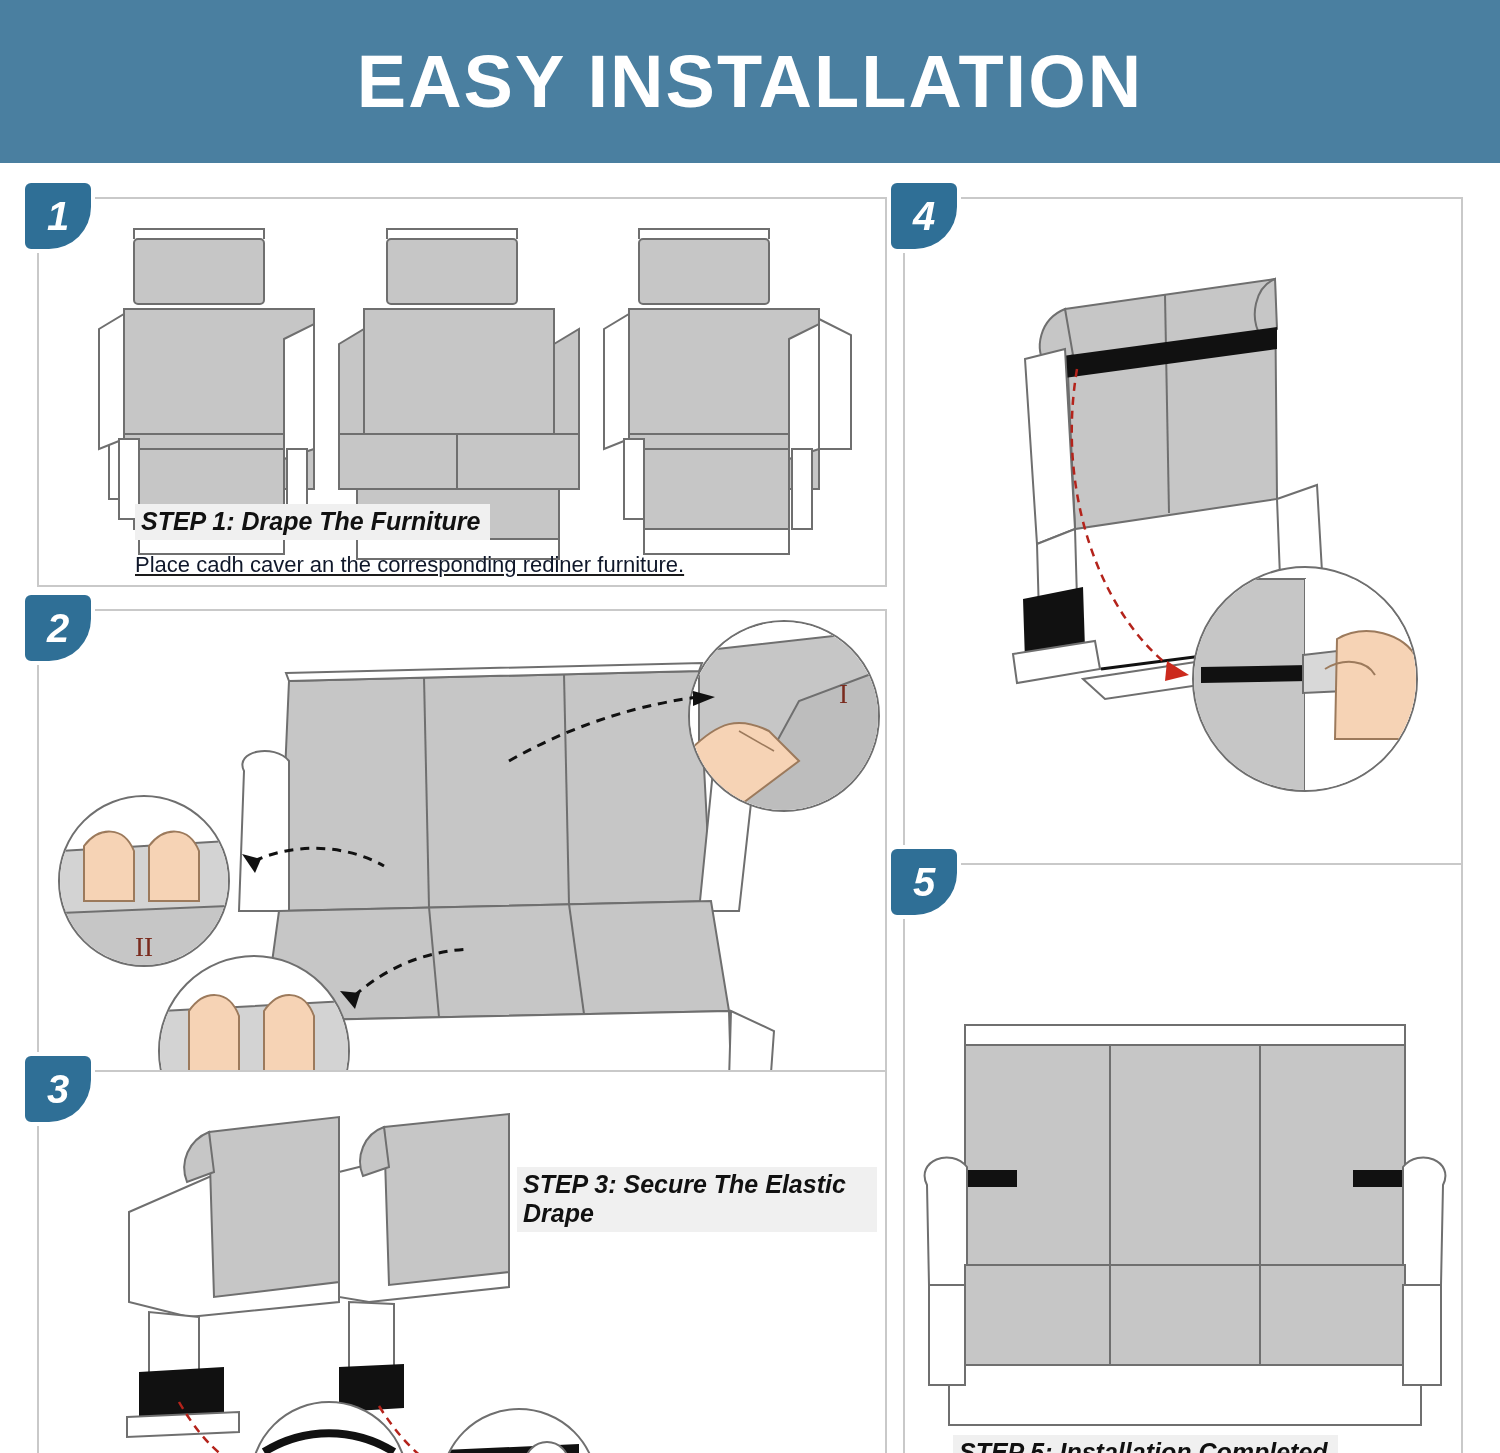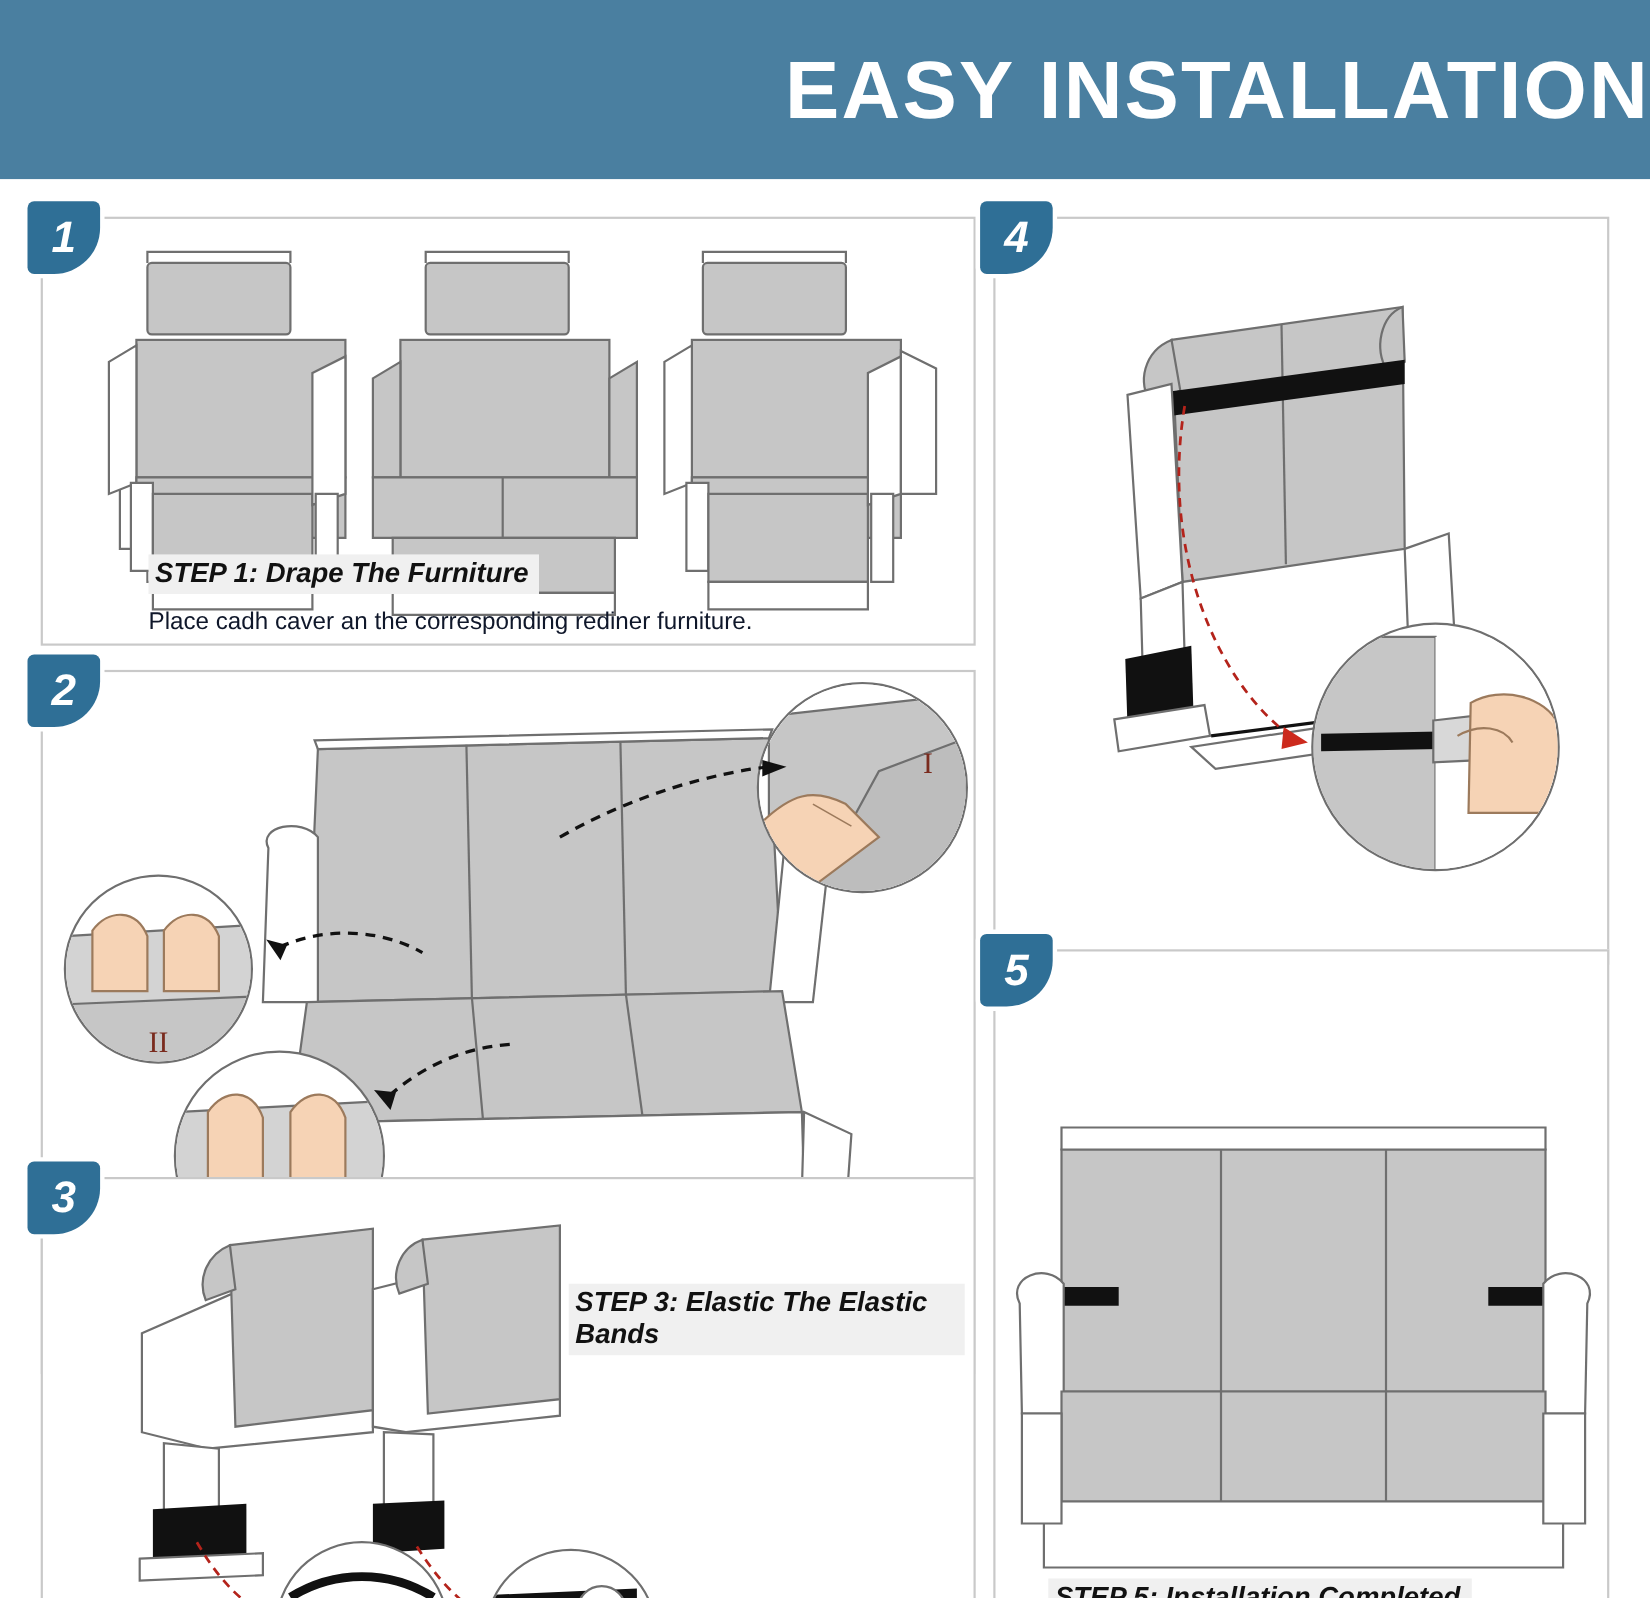--- a/index.html
+++ b/index.html
@@ -7,21 +7,21 @@
     width:1500px;height:1453px;
     background:#ffffff;
     font-family:"Liberation Sans", sans-serif;
     color:#1a1a1a;
     position:relative;
     overflow:hidden;
   }
   .banner{
     position:absolute;left:0;top:0;width:1500px;height:163px;
     background:#4a7fa0;
-    display:flex;align-items:center;justify-content:flex-end;
+    display:flex;align-items:center;justify-content:center;
   }
   .banner-title{
     color:#ffffff;
     font-size:74px;
     font-weight:bold;
     letter-spacing:2px;
     font-family:"Liberation Sans", sans-serif;
   }
   .board{
     position:absolute;left:0;top:163px;width:1500px;height:1290px;
@@ -117,21 +117,21 @@
         <path d="M585 240 L585 320 L605 320 L605 240 Z" fill="#ffffff" stroke="#6f6f6f" stroke-width="2"></path>
         <path d="M605 250 L605 330 L750 330 L750 250 Z" fill="#c6c6c6" stroke="#6f6f6f" stroke-width="2"></path>
         <path d="M750 140 L780 125 L780 250 L750 260 Z" fill="#ffffff" stroke="#6f6f6f" stroke-width="2"></path>
         <path d="M753 250 L753 330 L773 330 L773 250 Z" fill="#ffffff" stroke="#6f6f6f" stroke-width="2"></path>
         <path d="M605 330 L605 355 L750 355 L750 330 Z" fill="#ffffff" stroke="#6f6f6f" stroke-width="2"></path>
         <path d="M600 40 L600 30 L730 30 L730 40" fill="none" stroke="#6f6f6f" stroke-width="2"></path>
         <path d="M780 120 L812 136 L812 250 L780 250 Z" fill="#ffffff" stroke="#6f6f6f" stroke-width="2"></path>
       </g>
     </svg>
     <div class="badge round" style="left:-14px;top:-16px;">1</div>
-    <div class="cap" style="left:96px;top:305px;width:720px;">
+    <div class="cap" style="left:96px;top:305px;width:720px;text-decoration:underline;">
       <div class="step-title">STEP 1: Drape The Furniture</div>
       <div class="step-body">Place cadh caver an the corresponding rediner furniture.</div>
     </div>
   </div>
 
   <div class="panel" style="left:37px;top:446px;width:850px;height:640px;">
     <svg width="846" height="636" viewBox="0 0 846 636">
 
       <g>
         <path d="M250 70 L660 60 L672 290 L240 300 Z" fill="#c6c6c6" stroke="#6f6f6f" stroke-width="2"></path>
@@ -248,21 +248,21 @@
         <text class="rm" x="468" y="478">II</text>
       </g>
 
       <path d="M140 330 C170 382 200 398 222 402" stroke="#b4231b" stroke-width="2.5" fill="none" stroke-dasharray="8 6"></path>
       <path d="M219 394 L238 404 L217 411 Z" fill="#cc2a1d"></path>
       <path d="M340 334 C370 382 400 400 420 406" stroke="#b4231b" stroke-width="2.5" fill="none" stroke-dasharray="8 6"></path>
       <path d="M417 398 L436 408 L415 415 Z" fill="#cc2a1d"></path>
     </svg>
     <div class="badge round" style="left:-14px;top:-16px;">3</div>
     <div class="cap" style="left:478px;top:95px;width:360px;">
-      <div class="step-title" style="white-space:normal;">STEP 3: Elastic The Elastic Bands</div>
+      <div class="step-title" style="white-space:normal;">STEP 3: Secure The Elastic Drape</div>
     </div>
   </div>
 
   <div class="panel" style="left:903px;top:34px;width:560px;height:680px;">
     <svg width="556" height="676" viewBox="0 0 556 676">
 
       <g>
         <path d="M160 110 L370 80 L372 300 L170 330 Z" fill="#c6c6c6" stroke="#6f6f6f" stroke-width="2"></path>
         <path d="M160 110 C135 120 128 150 142 168 L168 156 Z" fill="#c6c6c6" stroke="#6f6f6f" stroke-width="2"></path>
         <path d="M370 80 C350 88 344 118 356 138 L372 130 Z" fill="#c6c6c6" stroke="#6f6f6f" stroke-width="2"></path>

